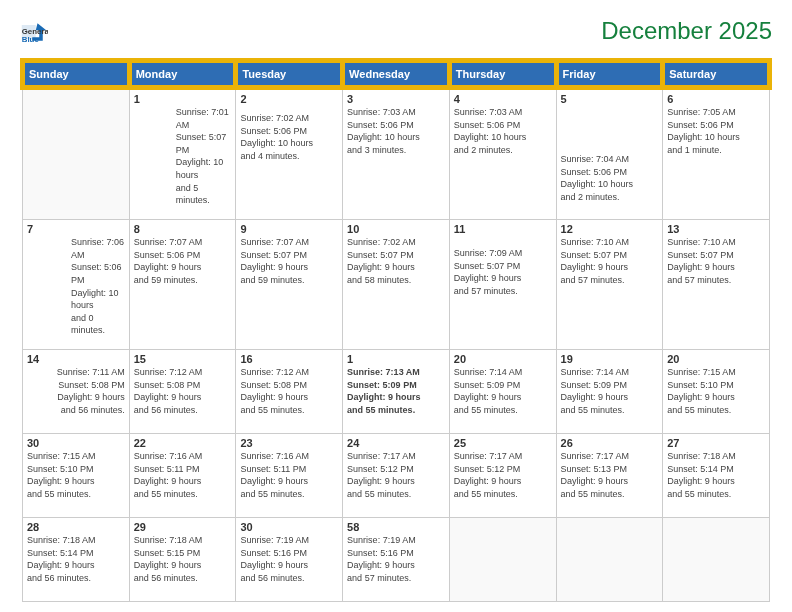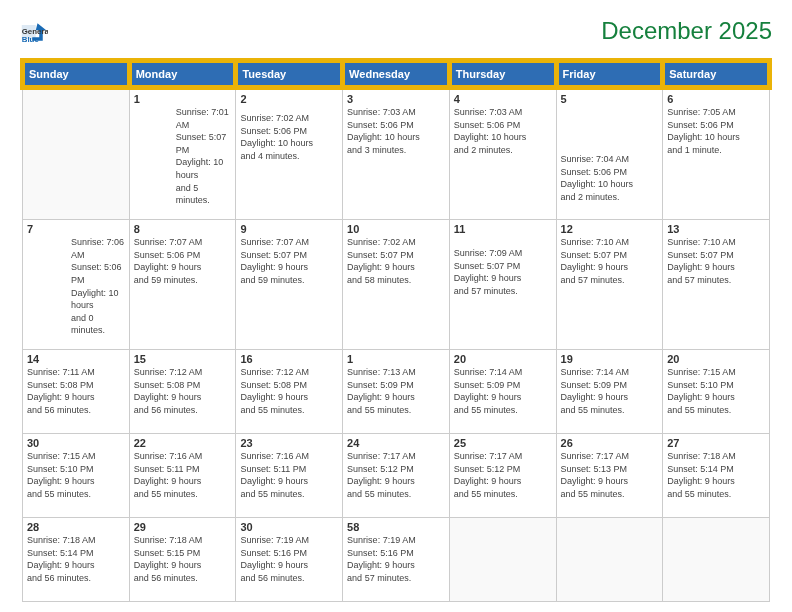--- a/index.html
+++ b/index.html
@@ -208,42 +208,42 @@
             <span class="day-num">13</span>
             <div class="day-info" style="white-space: pre-line;">Sunrise: 7:10 AM
 Sunset: 5:07 PM
 Daylight: 9 hours
 and 57 minutes.</div>
           </td>
         </tr>
         <tr>
           <td>
             <span class="day-num">14</span>
-            <div class="day-info" style="white-space: pre-line;">Sunrise: 7:11 AM
+            <div class="day-info" style="white-space: pre-line; text-align: right;">Sunrise: 7:11 AM
 Sunset: 5:08 PM
 Daylight: 9 hours
 and 56 minutes.</div>
           </td>
           <td>
             <span class="day-num">15</span>
             <div class="day-info" style="white-space: pre-line;">Sunrise: 7:12 AM
 Sunset: 5:08 PM
 Daylight: 9 hours
 and 56 minutes.</div>
           </td>
           <td>
             <span class="day-num">16</span>
             <div class="day-info" style="white-space: pre-line;">Sunrise: 7:12 AM
 Sunset: 5:08 PM
 Daylight: 9 hours
 and 55 minutes.</div>
           </td>
           <td>
             <span class="day-num">1</span>
-            <div class="day-info" style="white-space: pre-line;">Sunrise: 7:13 AM
+            <div class="day-info" style="white-space: pre-line; font-weight: bold;">Sunrise: 7:13 AM
 Sunset: 5:09 PM
 Daylight: 9 hours
 and 55 minutes.</div>
           </td>
           <td>
             <span class="day-num">20</span>
             <div class="day-info" style="white-space: pre-line;">Sunrise: 7:14 AM
 Sunset: 5:09 PM
 Daylight: 9 hours
 and 55 minutes.</div>

